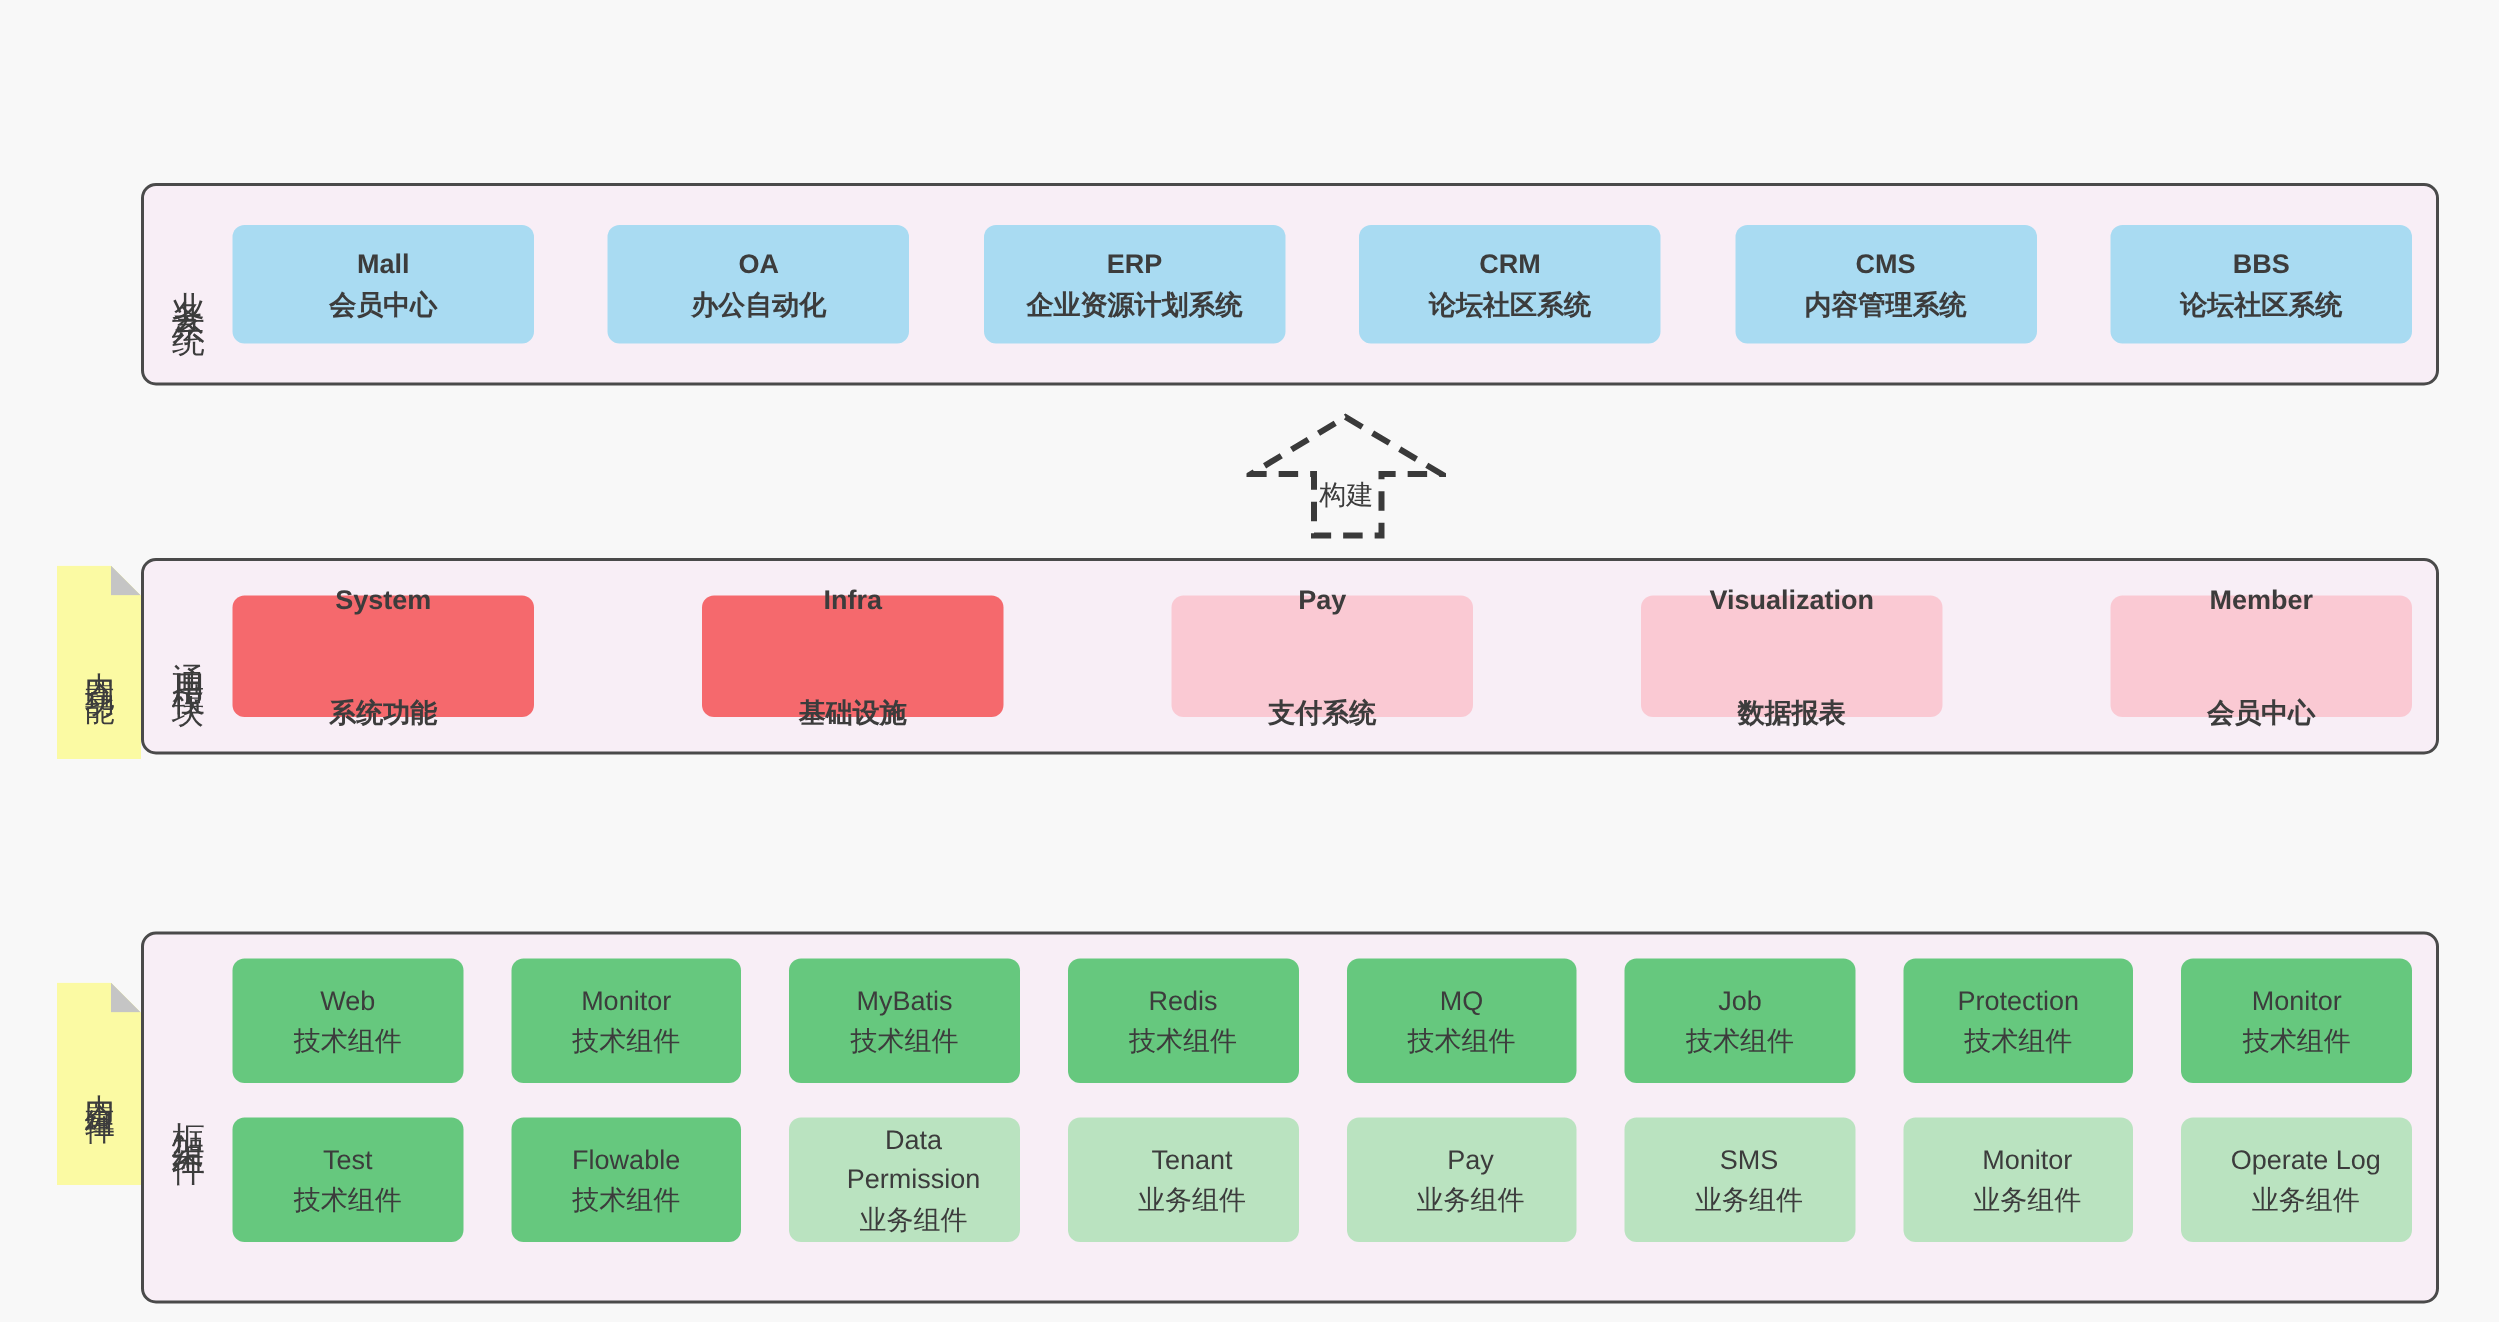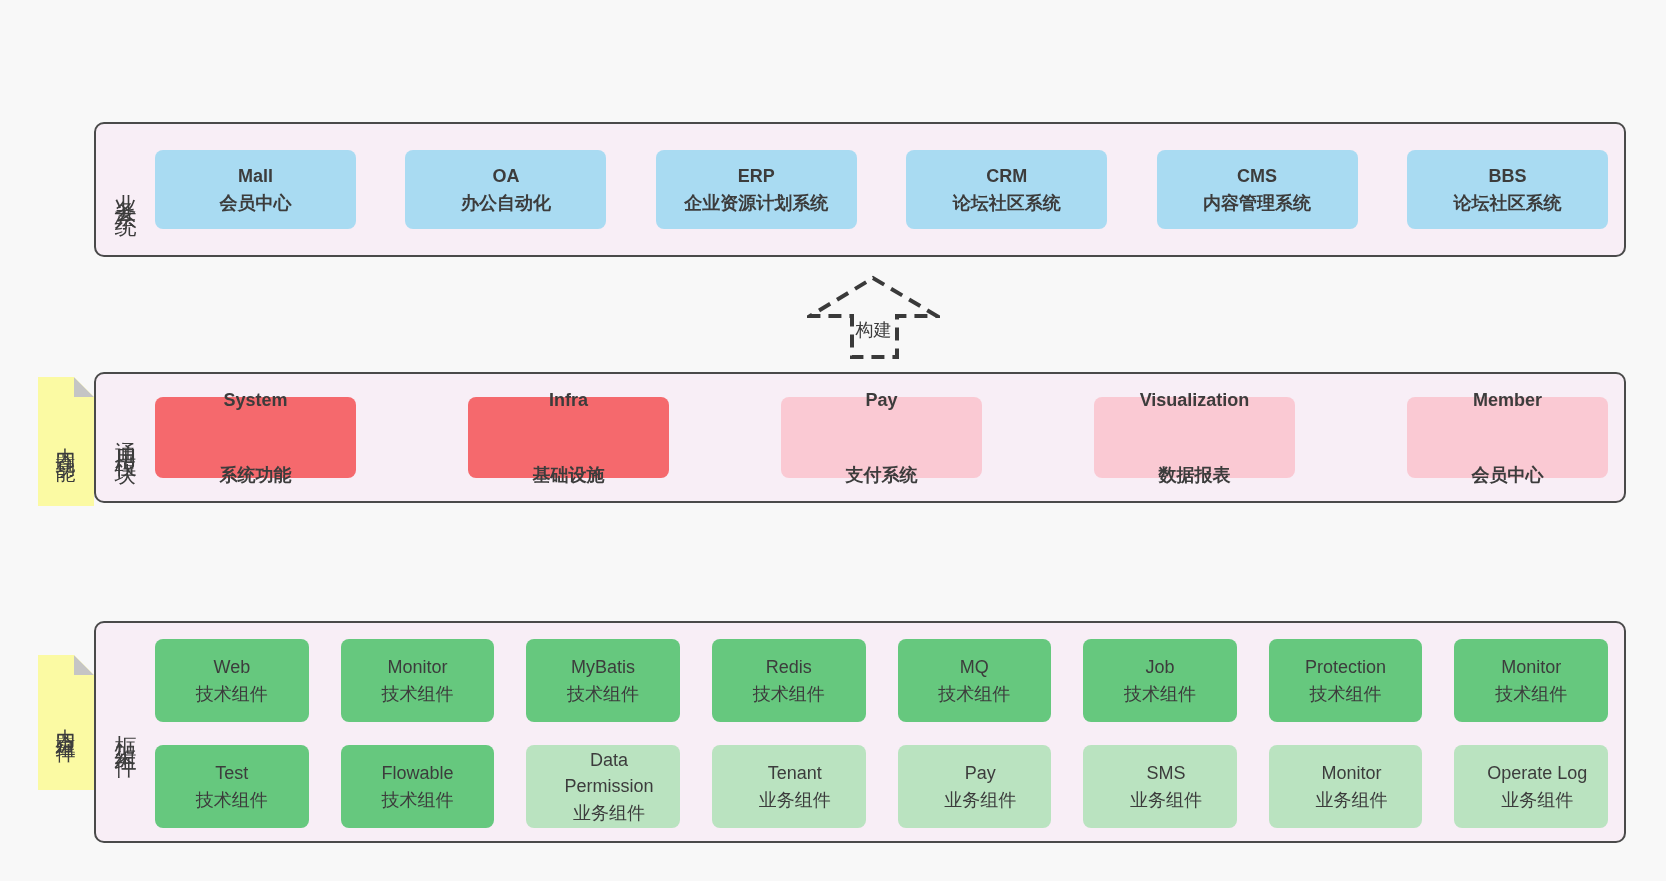--- a/index.html
+++ b/index.html
@@ -11,21 +11,21 @@
 
   
   .panel{
     position:absolute;left:94px;width:1532px;box-sizing:border-box;
     background:var(--panel,#f8eef6);
     border:2px solid var(--panel-border,#4a4a4a);
     border-radius:10px;display:flex;z-index:1;
   }
   #panel-business{top:122px;height:135px;}
   #panel-modules{top:372px;height:131px;}
-  #panel-framework{top:621px;height:222px;}
+  #panel-framework{top:621px;height:248px;}
 
   .panel-label{flex:0 0 59px;display:flex;align-items:center;justify-content:center;color:var(--text,#3c3c3c);}
   .v-text{writing-mode:vertical-rl;text-orientation:upright;letter-spacing:7px;font-size:22px;line-height:1;}
 
   .row6{flex:1;display:flex;align-items:center;justify-content:space-between;padding-right:16px;}
   .row6 .box{width:201px;font-weight:bold;}
   #panel-business .box{height:79px;}
   #panel-modules .box{height:81px;gap:48px;}
 
   .grid8{flex:1;display:grid;grid-template-columns:repeat(8,1fr);column-gap:32px;row-gap:23px;
@@ -50,21 +50,21 @@
     display:flex;align-items:center;justify-content:center;z-index:0;
   }
   #note-modules{top:377px;height:129px;}
   #note-framework{top:655px;height:135px;}
   .note-fold{position:absolute;top:0;right:0;width:20px;height:20px;
     background:var(--fold,#c5c5c5);clip-path:polygon(0 0,100% 100%,0 100%);}
   .note-text{writing-mode:vertical-rl;text-orientation:upright;letter-spacing:5px;font-size:20px;line-height:1;color:var(--text,#3c3c3c);}
 
   
   .arrow{position:absolute;z-index:0;}
-  #arrow-build{left:807px;top:275px;width:133px;height:85px;text-decoration:underline;}
+  #arrow-build{left:831px;top:275px;width:133px;height:85px;text-decoration:underline;}
   #arrow-impl{left:822px;top:520px;width:136px;height:83px;}
   .arrow svg{display:block;width:100%;height:100%;}
   .arrow polygon{fill:none;stroke:var(--arrow,#3a3a3a);stroke-width:4;stroke-dasharray:13 8;stroke-linejoin:miter;}
   .arrow-label{
     position:absolute;left:50%;top:50%;transform:translateX(-50%);
     background:var(--bg,#f8f8f8);font-size:18px;color:var(--text,#3c3c3c);
     padding:0 2px;white-space:nowrap;
   }
 </style>
 </head>

